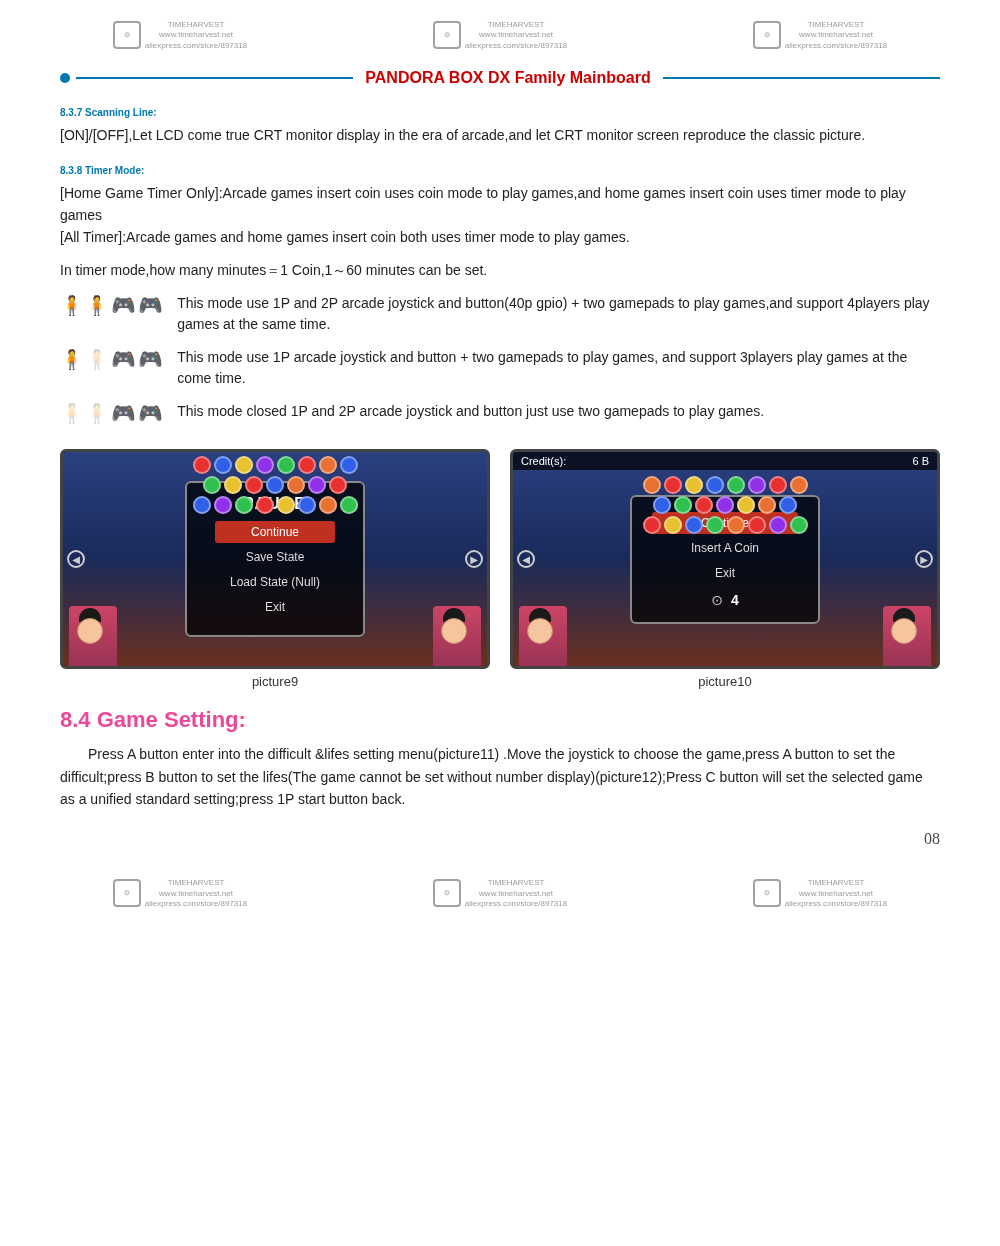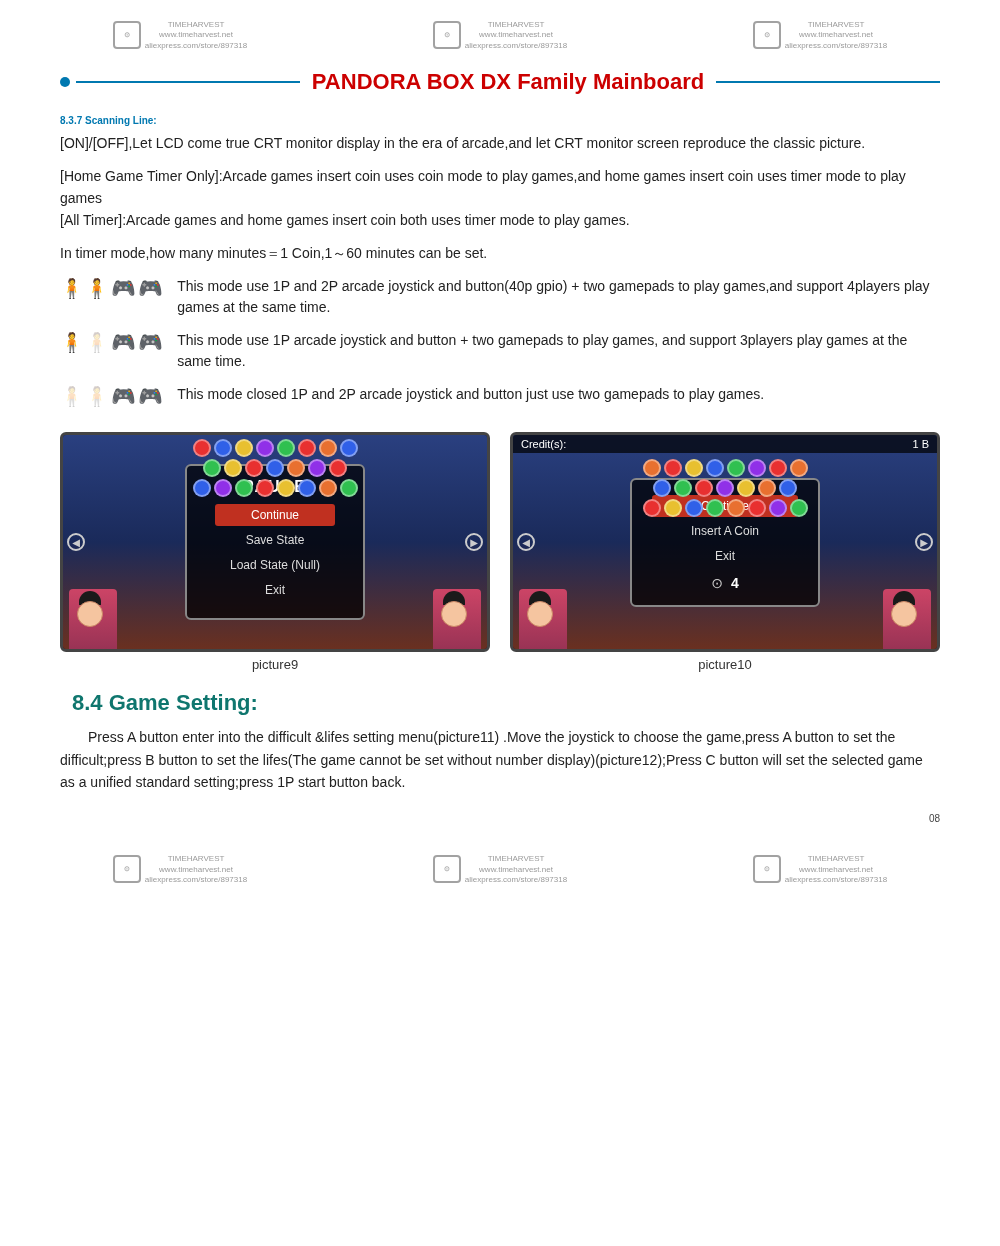--- a/index.html
+++ b/index.html
@@ -66,21 +66,21 @@
       border-radius: 50%;
       margin-right: 6px;
       flex-shrink: 0;
     }
     .title-line {
       flex: 1;
       height: 2px;
       background: #0078b0;
     }
     .title-text {
-      font-size: 22px;
+      font-size: 16px;
       font-weight: bold;
       color: #c00;
       padding: 0 12px;
       white-space: nowrap;
     }
 
     
     .section-heading {
       color: #0078b0;
       font-size: 10px;
@@ -234,37 +234,38 @@
     .screenshot-caption {
       font-size: 13px;
       color: #333;
       margin-top: 5px;
     }
 
     
     .section-84-heading {
       font-size: 22px;
       font-weight: bold;
-      color: #0f766e;
-      margin: 18px 12px 10px;
+      color: #ec4899;
+      margin: 18px 0 10px;
     }
     .section-841-heading {
       font-size: 16px;
       font-weight: bold;
       color: #0060a0;
       margin-bottom: 8px;
     }
 
     
     .page-number {
       text-align: right;
-      font-size: 10px;
+      font-size: 16px;
       color: #444;
       margin-top: 20px;
       padding-right: 0;
+      font-family: Liberation Serif, serif;
     }
 
     
     .footer-logos {
       display: flex;
       justify-content: space-around;
       padding: 10px 20px 12px;
       margin-top: 18px;
       position: relative;
       z-index: 1;
@@ -334,20 +335,21 @@
 </div>
 
 <div class="page-content">
 
   <div class="section">
     <div class="section-heading">8.3.7 Scanning Line:</div>
     <div class="section-body">[ON]/[OFF],Let LCD come true CRT monitor display in the era of arcade,and let CRT monitor screen reproduce the classic picture.</div>
   </div>
 
   <div class="section">
+    <div class="section-heading">8.3.8 Timer Mode:</div>
     <div class="section-body">
       <span>[Home Game Timer Only]:Arcade games insert coin uses coin mode to play games,and home games insert coin uses timer mode to play games</span><br>
       <span>[All Timer]:Arcade games and home games insert coin both uses timer mode to play games.</span>
     </div>
   </div>
 
   <div class="section">
     <div class="section-body">In timer mode,how many minutes＝1 Coin,1～60 minutes can be set.</div>
   </div>
 
@@ -365,21 +367,21 @@
       <div class="gamepad-text">This mode use 1P and 2P arcade joystick and button(40p gpio) + two gamepads to play games,and support 4players play games at the same time.</div>
     </div>
 
     <div class="gamepad-row">
       <div class="icon-row-wrap">
         <span style="font-size:19px;">🧍</span>
         <span style="font-size:19px;opacity:0.25;">🧍</span>
         <span style="font-size:20px;">🎮</span>
         <span style="font-size:20px;">🎮</span>
       </div>
-      <div class="gamepad-text">This mode use 1P arcade joystick and button + two gamepads to play games, and support 3players play games at the same time.</div>
+      <div class="gamepad-text">This mode use 1P arcade joystick and button + two gamepads to play games, and support 3players play games at the come time.</div>
     </div>
 
     <div class="gamepad-row">
       <div class="icon-row-wrap">
         <span style="font-size:19px;opacity:0.25;">🧍</span>
         <span style="font-size:19px;opacity:0.25;">🧍</span>
         <span style="font-size:20px;">🎮</span>
         <span style="font-size:20px;">🎮</span>
       </div>
       <div class="gamepad-text">This mode closed 1P and 2P arcade joystick and button just use two gamepads to play games.</div>
@@ -453,21 +455,21 @@
       </div>
       <div class="screenshot-caption">picture9</div>
     </div>
 
     <div class="screenshot-block">
       <div class="screenshot-img">
         <div class="credit-screen">
 
           <div class="credit-bar">
             <span>Credit(s):</span>
-            <span>1 B</span>
+            <span>6 B</span>
           </div>
 
           <div style="position:absolute;top:24px;left:14px;right:14px;">
             <div class="bubble-row">
               <div class="bubble b-orange"></div>
                 <div class="bubble b-red"></div>
                 <div class="bubble b-yellow"></div>
                 <div class="bubble b-blue"></div>
                 <div class="bubble b-green"></div>
                 <div class="bubble b-purple"></div>

